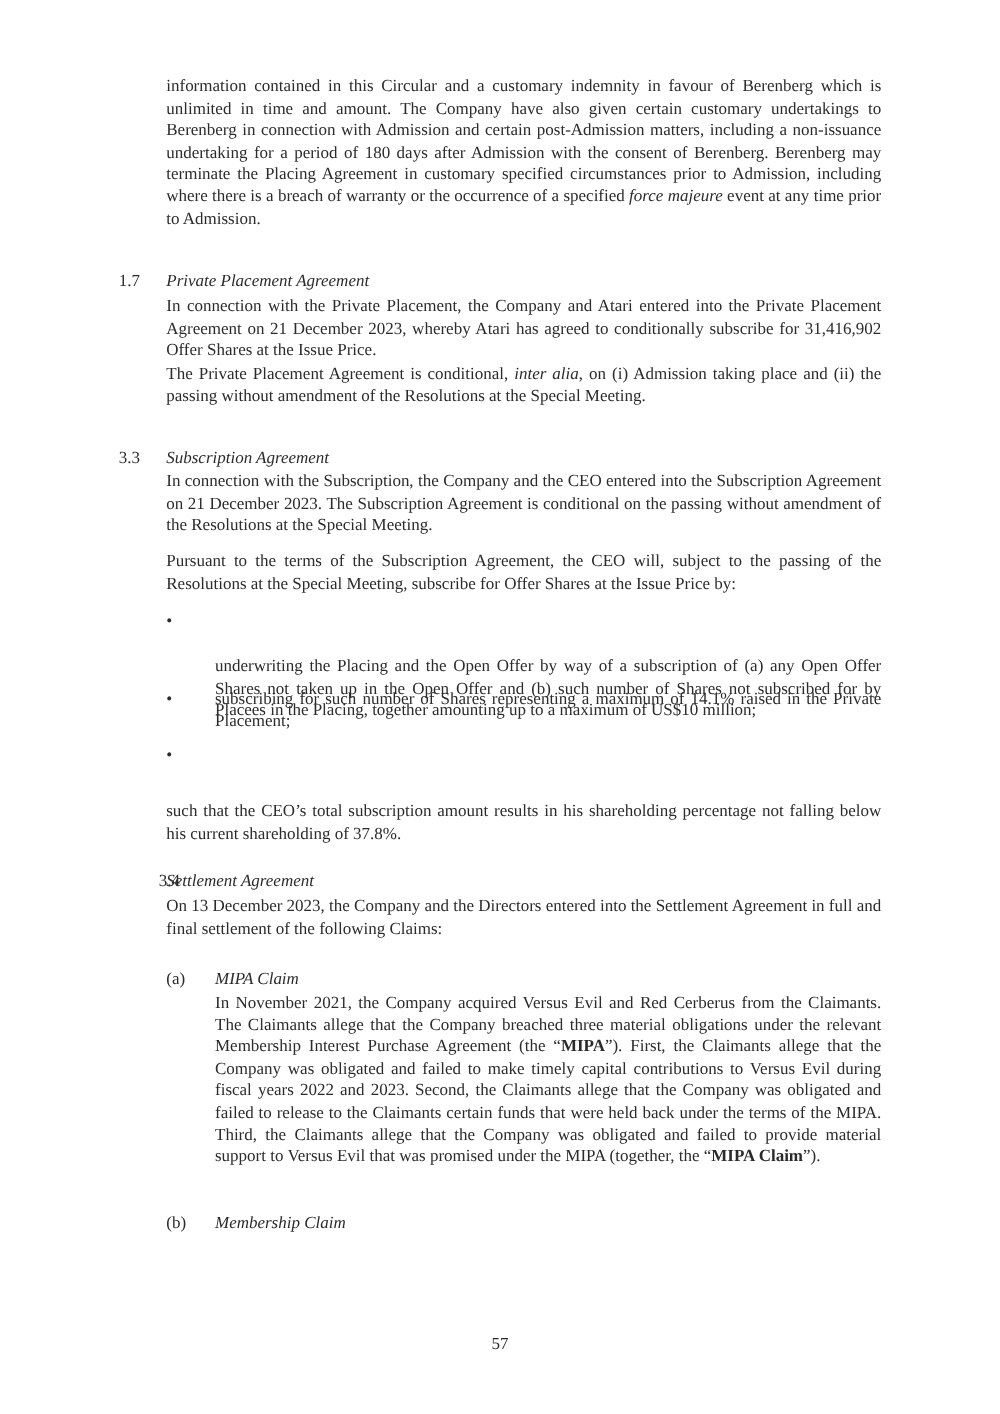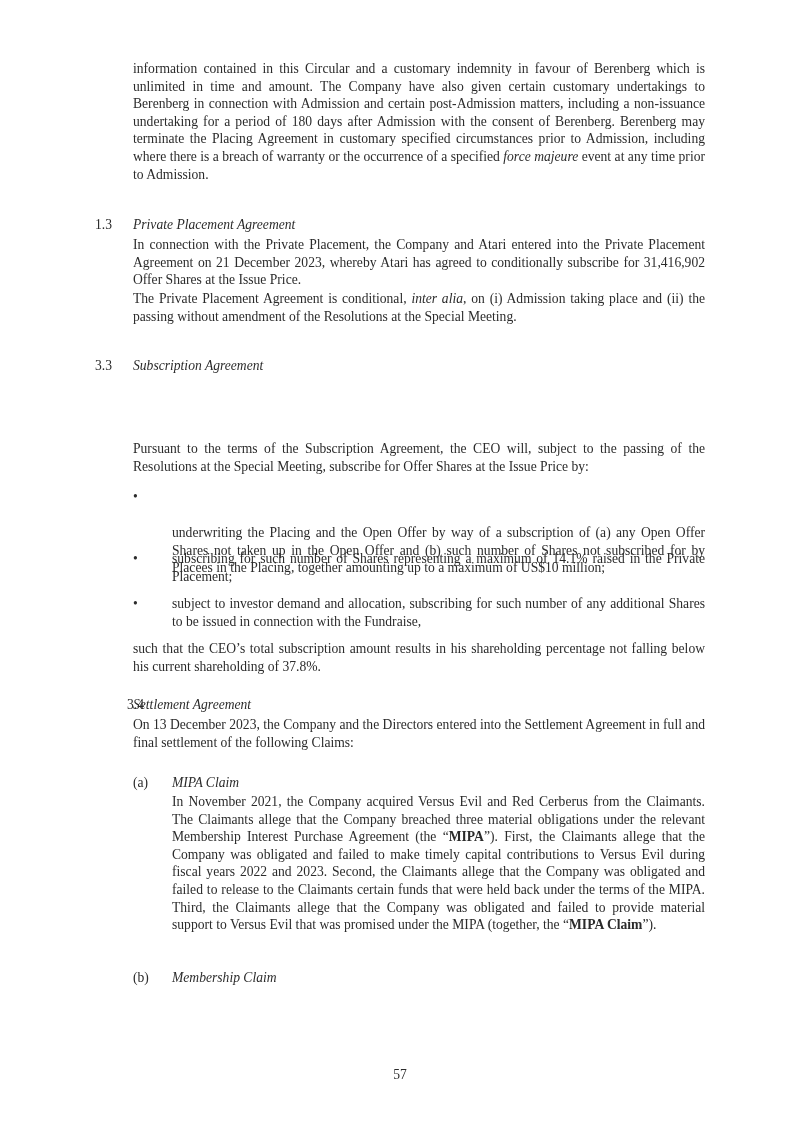--- a/index.html
+++ b/index.html
@@ -25,37 +25,37 @@
   b { font-weight: bold; }
   .last-line-justify { text-align-last: justify; }
 </style>
 </head>
 <body>
 
 <div class="page">
 
   <p class="block" style="top:60px;"><span>information contained in this Circular and a customary indemnity in favour of Berenberg which is unlimited in time and amount. The Company have also given certain customary undertakings to Berenberg in connection with Admission and certain post-Admission matters, including a non-issuance undertaking for a period of 180 days after Admission with the consent of Berenberg. Berenberg may terminate the Placing Agreement in customary specified circumstances prior to Admission, including where there is a breach of warranty or the occurrence of a specified </span><i>force majeure</i><span> event at any time prior to Admission.</span></p>
 
-  <span class="num" style="top:216px;">1.3</span>
+  <span class="num" style="top:216px;">1.7</span>
   <span class="heading" style="top:216px;">Private Placement Agreement</span>
   <p class="block" style="top:236px;">In connection with the Private Placement, the Company and Atari entered into the Private Placement Agreement on 21 December 2023, whereby Atari has agreed to conditionally subscribe for 31,416,902 Offer Shares at the Issue Price.</p>
   <p class="block" style="top:290px;"><span>The Private Placement Agreement is conditional, </span><i>inter alia</i><span>, on (i) Admission taking place and (ii) the passing without amendment of the Resolutions at the Special Meeting.</span></p>
 
   <span class="num" style="top:357px;">3.3</span>
   <span class="heading" style="top:357px;">Subscription Agreement</span>
+  <p class="block" style="top:376px;">In connection with the Subscription, the Company and the CEO entered into the Subscription Agreement on 21 December 2023. The Subscription Agreement is conditional on the passing without amendment of the Resolutions at the Special Meeting.</p>
   <p class="block" style="top:440px;">Pursuant to the terms of the Subscription Agreement, the CEO will, subject to the passing of the Resolutions at the Special Meeting, subscribe for Offer Shares at the Issue Price by:</p>
 
   <span class="bullet-dot" style="top:488px;">•</span>
   <p class="bullet-text" style="top:488px;margin-top:36px;">underwriting the Placing and the Open Offer by way of a subscription of (a) any Open Offer Shares not taken up in the Open Offer and (b) such number of Shares not subscribed for by Placees in the Placing, together amounting up to a maximum of US$10 million;</p>
 
   <span class="bullet-dot" style="top:550px;">•</span>
   <p class="bullet-text" style="top:550px;">subscribing for such number of Shares representing a maximum of 14.1% raised in the Private Placement;</p>
 
   <span class="bullet-dot" style="top:595px;">•</span>
-  <p class="bullet-text" style="top:595px;">subject to investor demand and allocation, subscribing for such number of any additional Shares to be issued in connection with the Fundraise,</p>
 
   <p class="block" style="top:640px;">such that the CEO’s total subscription amount results in his shareholding percentage not falling below his current shareholding of 37.8%.</p>
 
   <span class="num" style="top:696px;margin-left:32px;">3.4</span>
   <span class="heading" style="top:696px;">Settlement Agreement</span>
   <p class="block" style="top:716px;">On 13 December 2023, the Company and the Directors entered into the Settlement Agreement in full and final settlement of the following Claims:</p>
 
   <span class="sub-label" style="top:774px;">(a)</span>
   <span class="sub-title" style="top:774px;">MIPA Claim</span>
   <p class="sub-text" style="top:793px;"><span>In November 2021, the Company acquired Versus Evil and Red Cerberus from the Claimants. The Claimants allege that the Company breached three material obligations under the relevant Membership Interest Purchase Agreement (the “</span><b>MIPA</b><span>”). First, the Claimants allege that the Company was obligated and failed to make timely capital contributions to Versus Evil during fiscal years 2022 and 2023. Second, the Claimants allege that the Company was obligated and failed to release to the Claimants certain funds that were held back under the terms of the MIPA. Third, the Claimants allege that the Company was obligated and failed to provide material support to Versus Evil that was promised under the MIPA (together, the “</span><b>MIPA Claim</b><span>”).</span></p>

